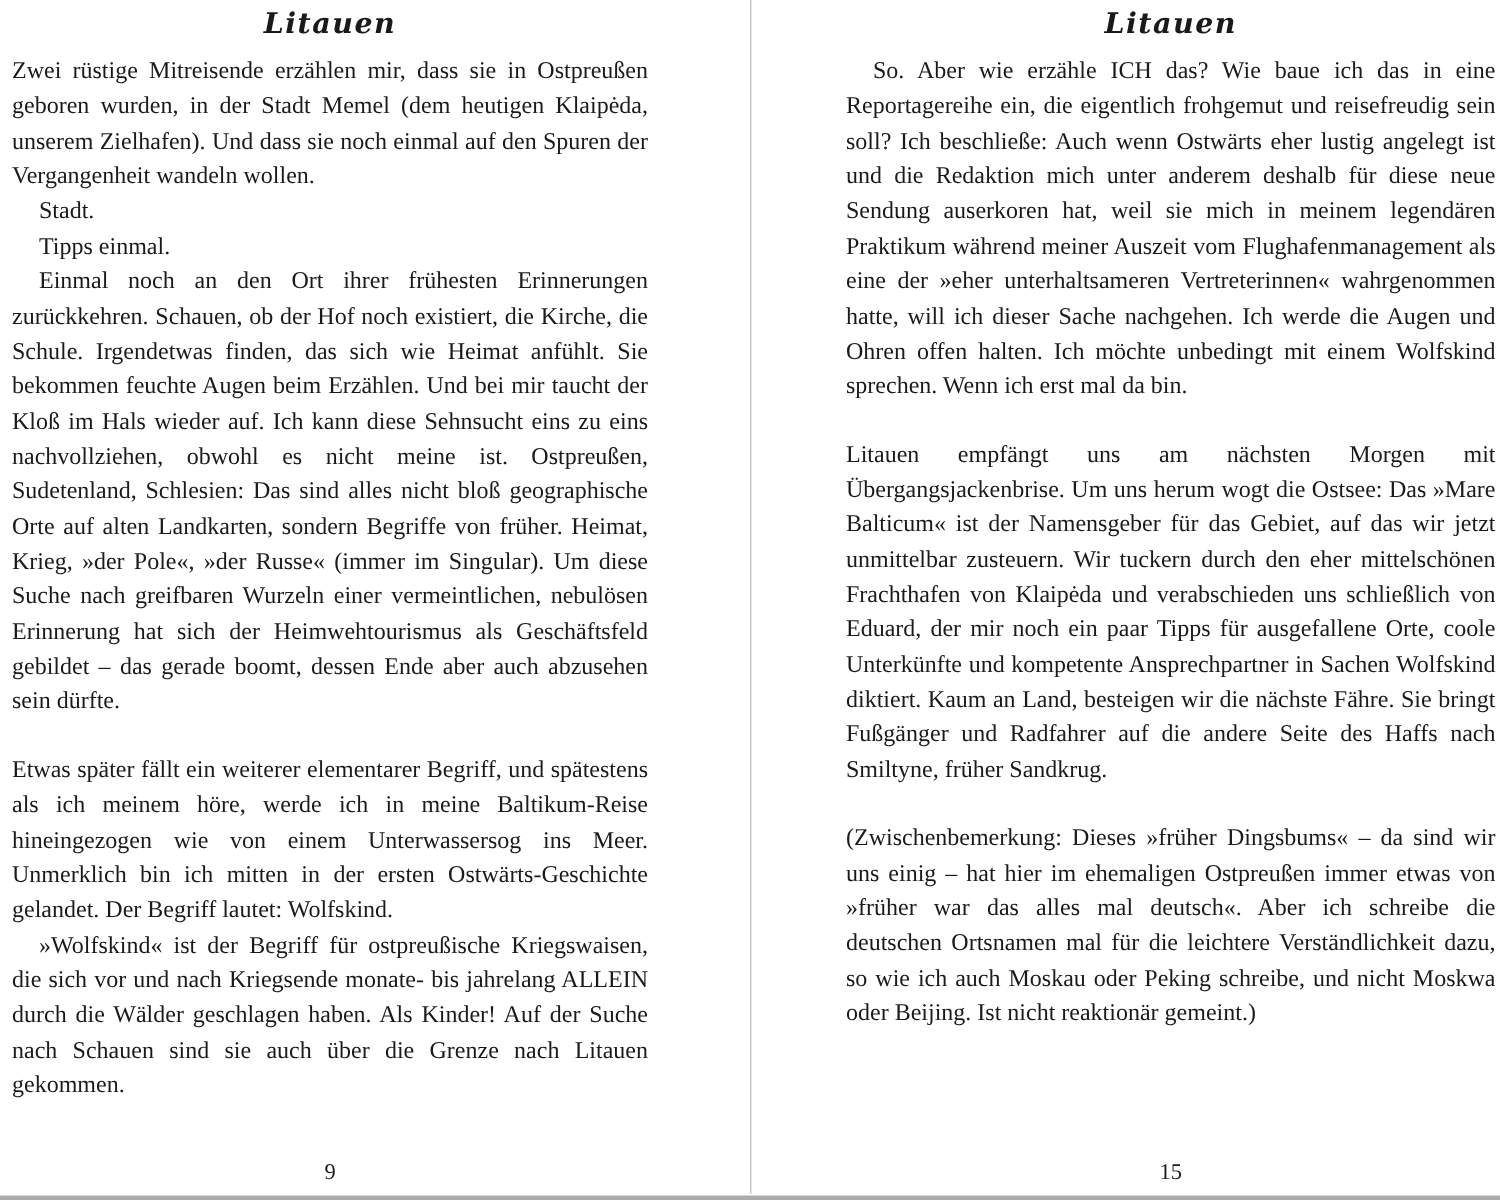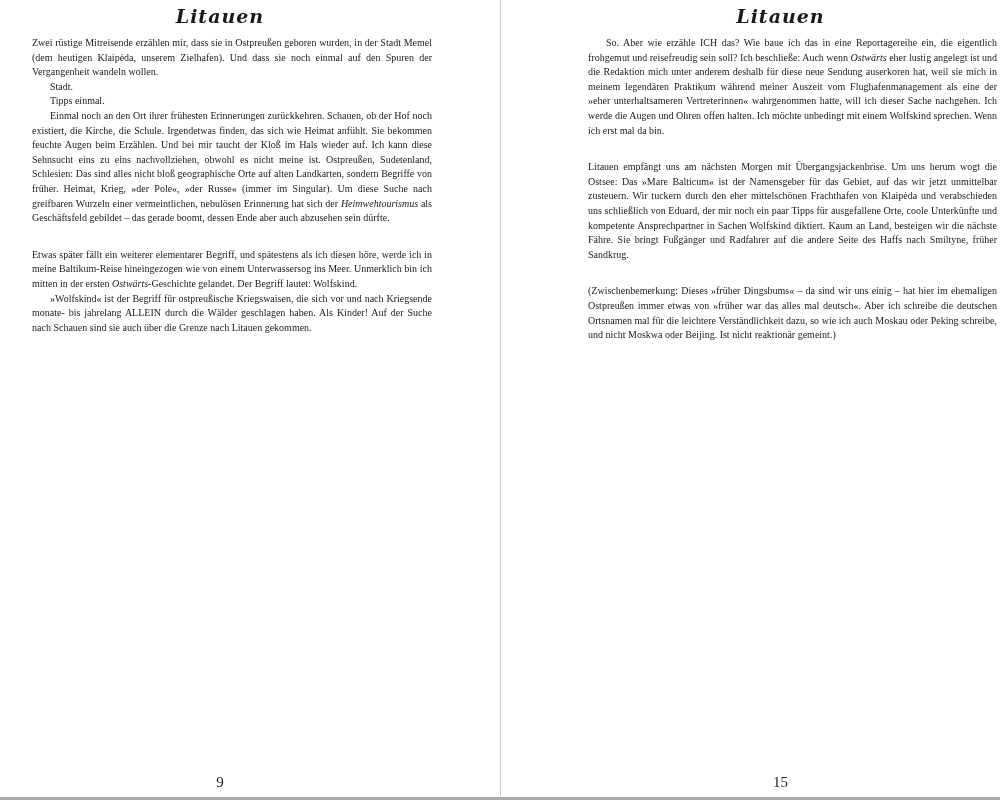--- a/index.html
+++ b/index.html
@@ -25,30 +25,29 @@
     text-align: center;
     font-family: "DejaVu Serif", serif;
     font-style: italic;
     font-weight: 700;
     font-size: 19px;
     letter-spacing: 1px;
     padding: 3px 0 0 0;
     margin-bottom: 9px;
   }
   .page-body {
-    font-size: 10px;
+    font-size: 16px;
     line-height: 1.46;
     text-align: justify;
     hyphens: auto;
-    margin-left: 24px;
   }
   .para { margin: 0; }
   .para.indent { text-indent: 18px; }
   .para.space-before { margin-top: 22px; }
-  .em { font-style: italic; }
+  .em { }
   .page-number {
     position: absolute;
     bottom: 9px;
     text-align: center;
     font-size: 15px;
   }
   .page-left  .page-number { left: 8px;  right: 68px; }
   .page-right .page-number { left: 64px; right: 3px; }
   .divider {
     position: absolute;
@@ -72,21 +71,21 @@
 
 <div class="spread">
 
   <div class="page page-left">
     <div class="page-header">Litauen</div>
     <div class="page-body">
         <p class="para"><span>Zwei rüstige Mitreisende erzählen mir, dass sie in Ostpreußen geboren wurden, in der Stadt Memel (dem heutigen Klaipėda, unserem Zielhafen). Und dass sie noch einmal auf den Spuren der Vergangenheit wandeln wollen.</span></p>
         <p class="para indent"><span>Stadt.</span></p>
         <p class="para indent"><span>Tipps einmal.</span></p>
         <p class="para indent"><span>Einmal noch an den Ort ihrer frühesten Erinnerungen zurückkehren. Schauen, ob der Hof noch existiert, die Kirche, die Schule. Irgendetwas finden, das sich wie Heimat anfühlt. Sie bekommen feuchte Augen beim Erzählen. Und bei mir taucht der Kloß im Hals wieder auf. Ich kann diese Sehnsucht eins zu eins nachvollziehen, obwohl es nicht meine ist. Ostpreußen, Sudetenland, Schlesien: Das sind alles nicht bloß geographische Orte auf alten Landkarten, sondern Begriffe von früher. Heimat, Krieg, »der Pole«, »der Russe« (immer im Singular). Um diese Suche nach greifbaren Wurzeln einer vermeintlichen, nebulösen Erinnerung hat sich der </span><span class="em">Heimwehtourismus</span><span> als Geschäftsfeld gebildet – das gerade boomt, dessen Ende aber auch abzusehen sein dürfte.</span></p>
-        <p class="para space-before"><span>Etwas später fällt ein weiterer elementarer Begriff, und spätestens als ich diesen höre, werde ich in meine Baltikum-Reise hineingezogen wie von einem Unterwassersog ins Meer. Unmerklich bin ich mitten in der ersten </span><span class="em">Ostwärts</span><span>-Geschichte gelandet. Der Begriff lautet: Wolfskind.</span></p>
+        <p class="para space-before"><span>Etwas später fällt ein weiterer elementarer Begriff, und spätestens als ich meinem höre, werde ich in meine Baltikum-Reise hineingezogen wie von einem Unterwassersog ins Meer. Unmerklich bin ich mitten in der ersten </span><span class="em">Ostwärts</span><span>-Geschichte gelandet. Der Begriff lautet: Wolfskind.</span></p>
         <p class="para indent"><span>»Wolfskind« ist der Begriff für ostpreußische Kriegswaisen, die sich vor und nach Kriegsende monate- bis jahrelang ALLEIN durch die Wälder geschlagen haben. Als Kinder! Auf der Suche nach Schauen sind sie auch über die Grenze nach Litauen gekommen.</span></p>
       </div>
     <div class="page-number">9</div>
   </div>
 
   <div class="page page-right">
     <div class="page-header">Litauen</div>
     <div class="page-body">
         <p class="para indent"><span>So. Aber wie erzähle ICH das? Wie baue ich das in eine Reportagereihe ein, die eigentlich frohgemut und reisefreudig sein soll? Ich beschließe: Auch wenn </span><span class="em">Ostwärts</span><span> eher lustig angelegt ist und die Redaktion mich unter anderem deshalb für diese neue Sendung auserkoren hat, weil sie mich in meinem legendären Praktikum während meiner Auszeit vom Flughafenmanagement als eine der »eher unterhaltsameren Vertreterinnen« wahrgenommen hatte, will ich dieser Sache nachgehen. Ich werde die Augen und Ohren offen halten. Ich möchte unbedingt mit einem Wolfskind sprechen. Wenn ich erst mal da bin.</span></p>
         <p class="para space-before"><span>Litauen empfängt uns am nächsten Morgen mit Übergangsjackenbrise. Um uns herum wogt die Ostsee: Das »Mare Balticum« ist der Namensgeber für das Gebiet, auf das wir jetzt unmittelbar zusteuern. Wir tuckern durch den eher mittelschönen Frachthafen von Klaipėda und verabschieden uns schließlich von Eduard, der mir noch ein paar Tipps für ausgefallene Orte, coole Unterkünfte und kompetente Ansprechpartner in Sachen Wolfskind diktiert. Kaum an Land, besteigen wir die nächste Fähre. Sie bringt Fußgänger und Radfahrer auf die andere Seite des Haffs nach Smiltyne, früher Sandkrug.</span></p>

